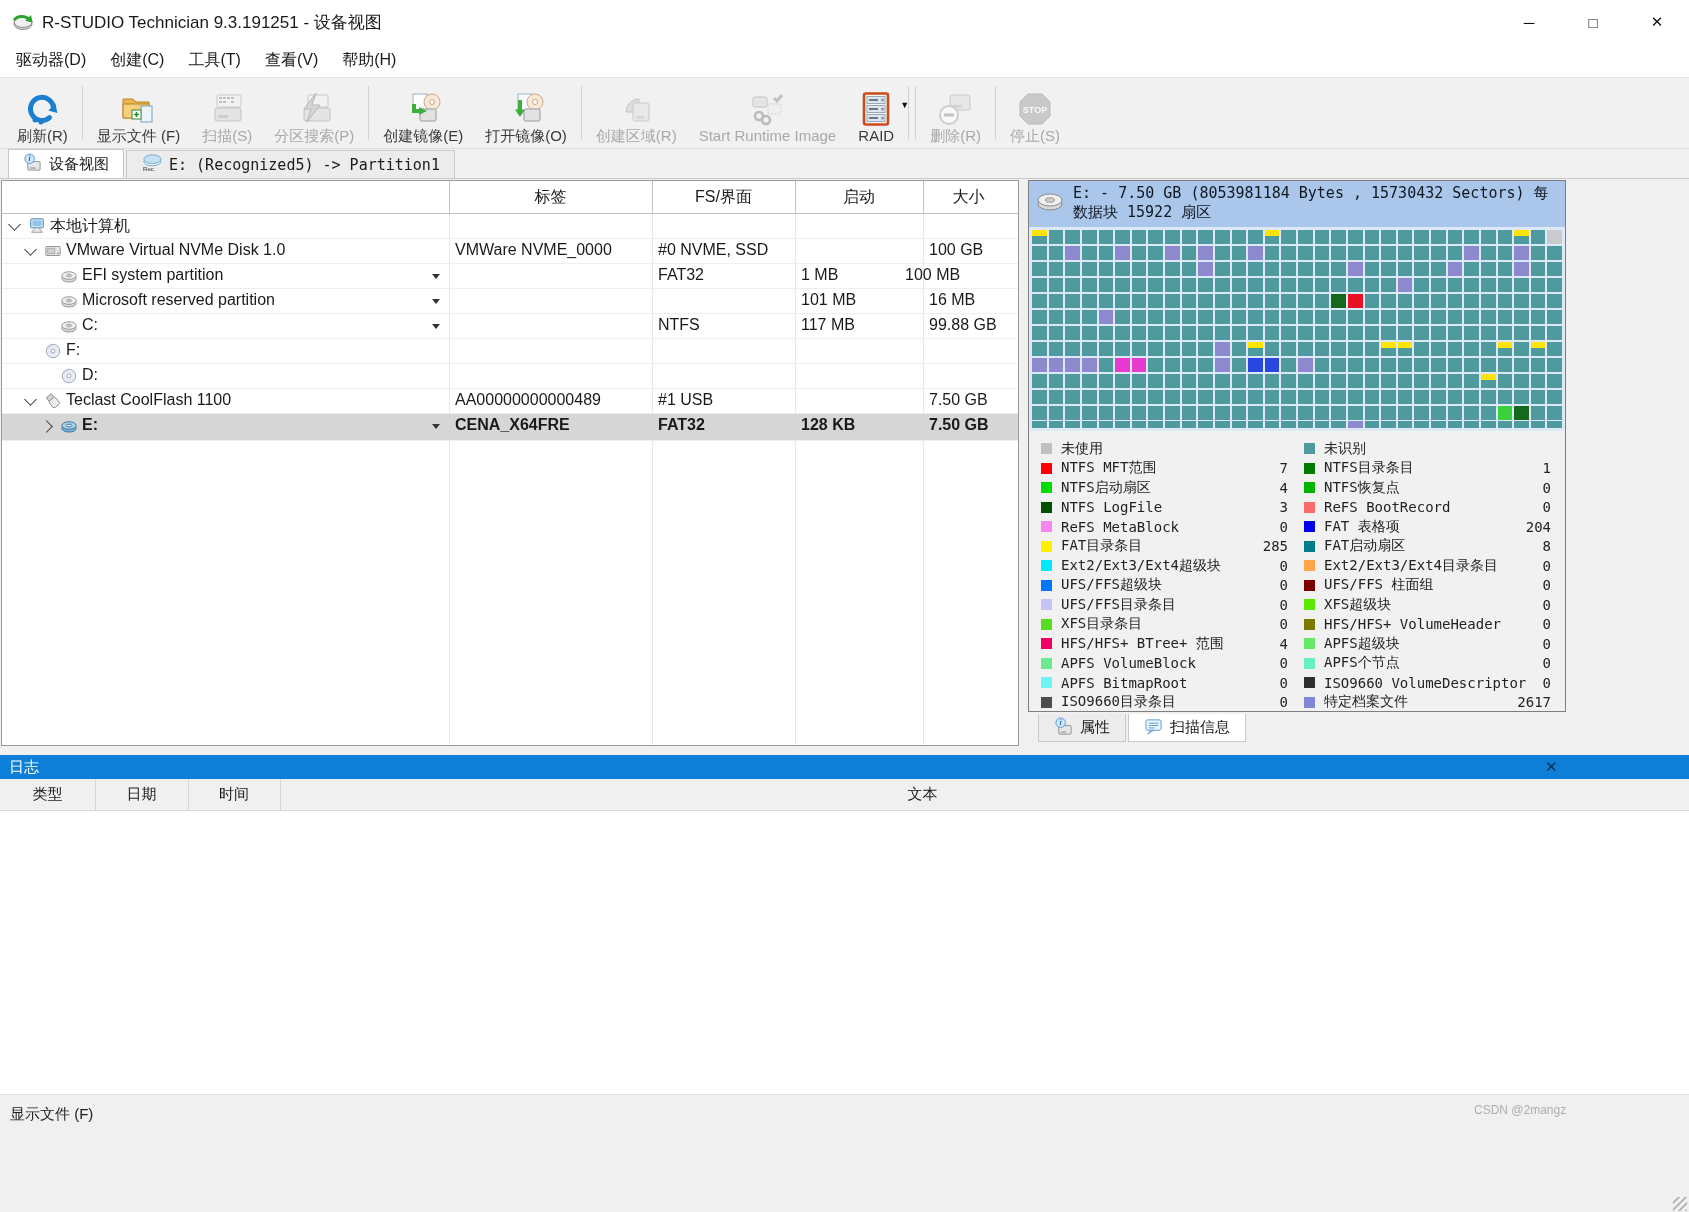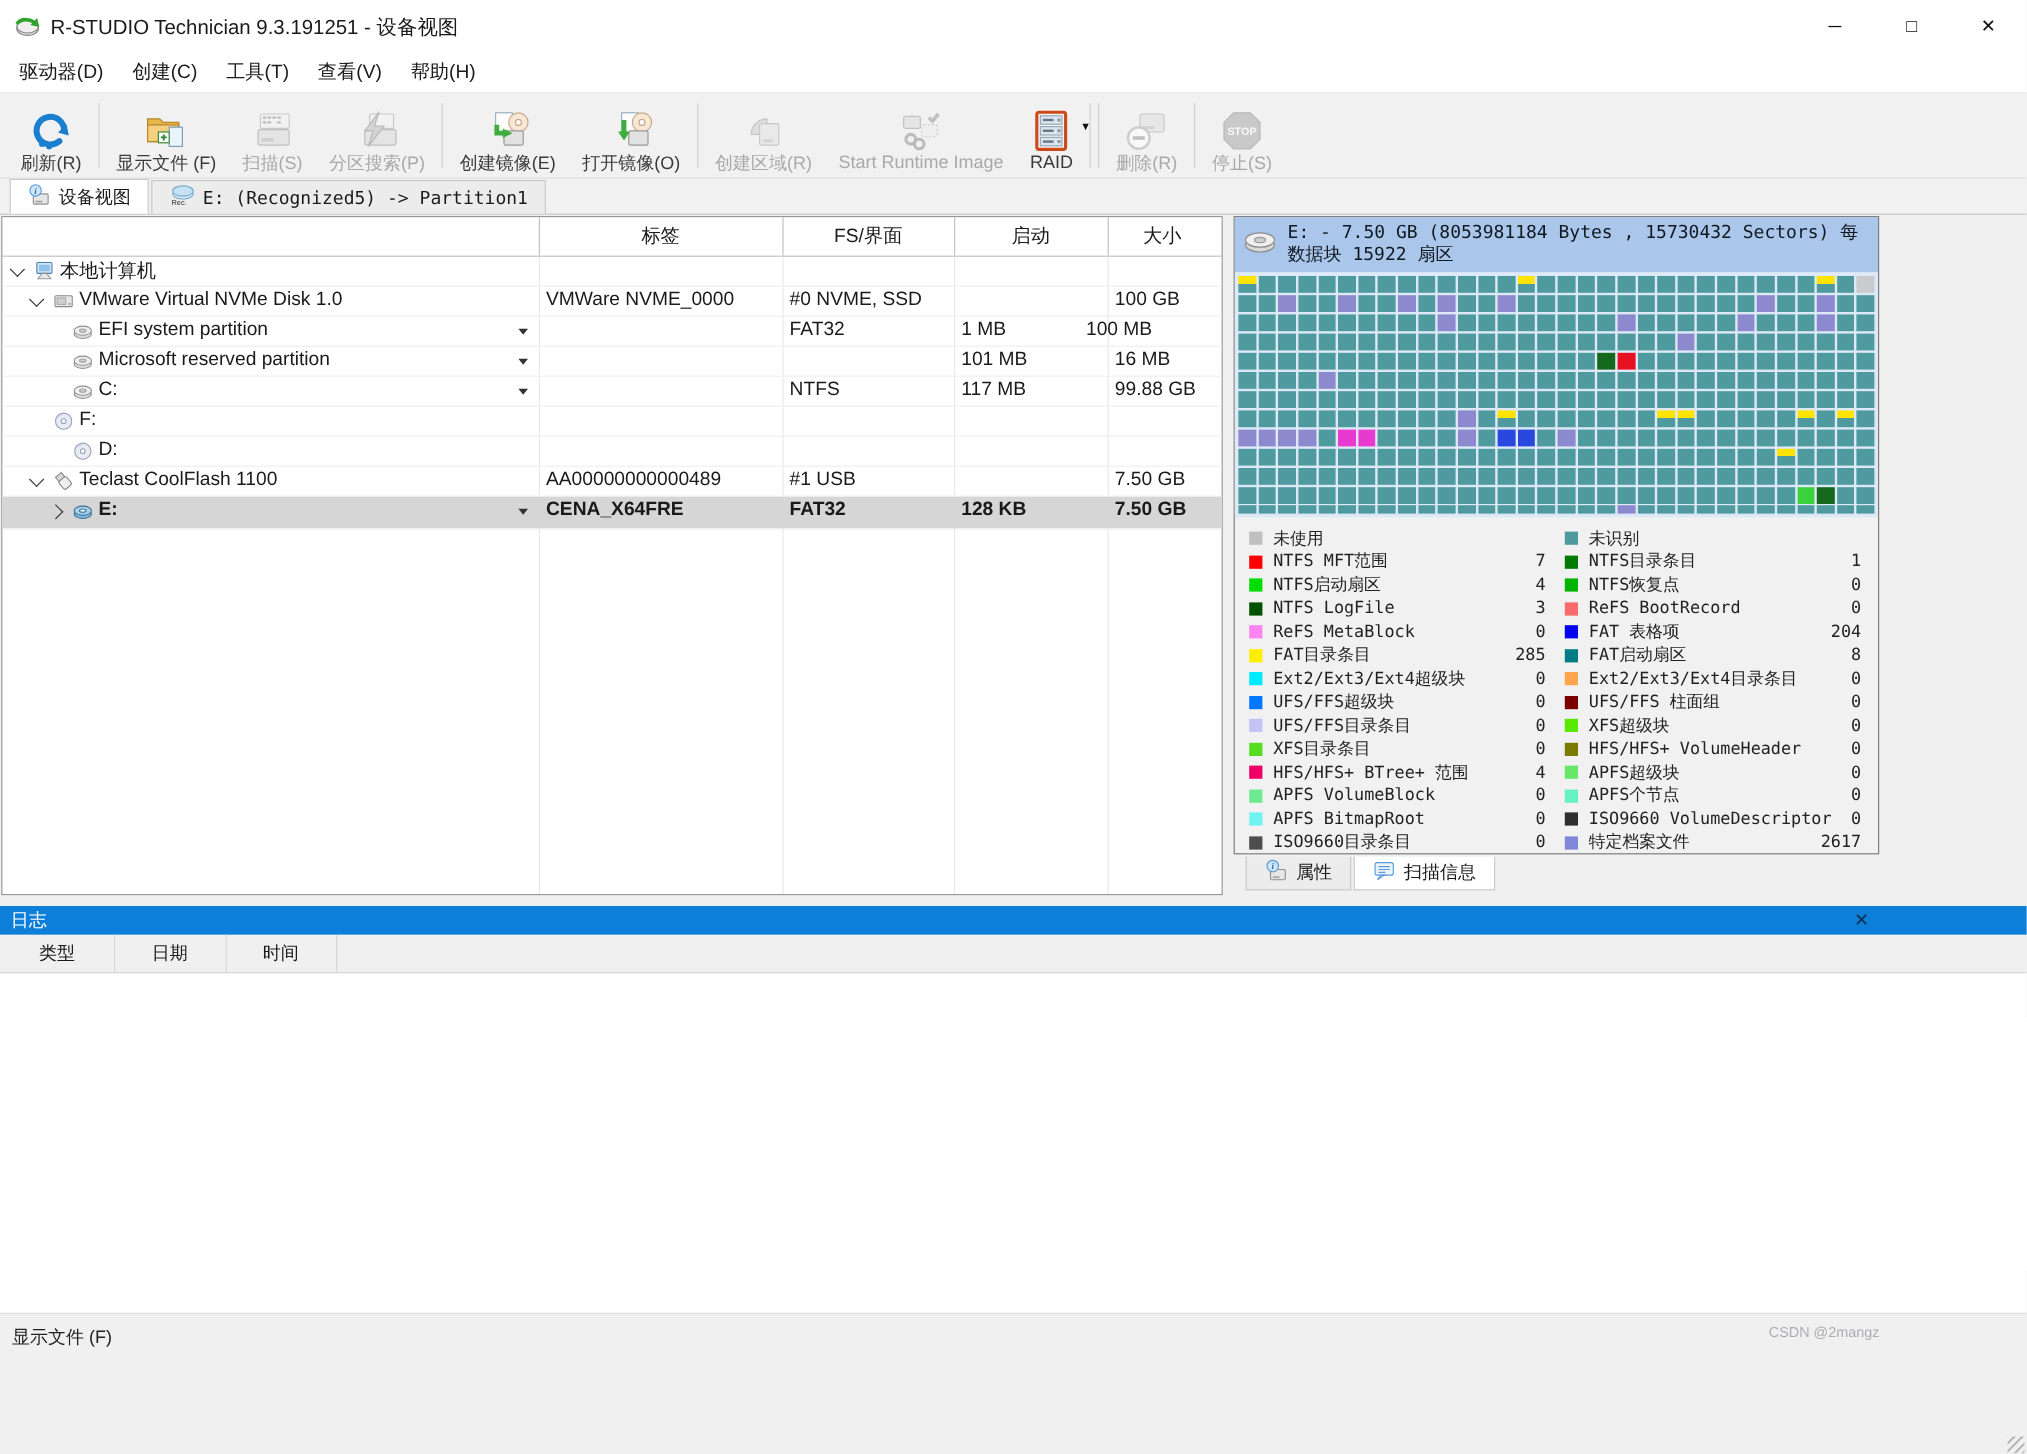--- a/index.html
+++ b/index.html
@@ -1020,20 +1020,23 @@
   <div class="log-head">
     <div class="log-hcell" style="left:0;width:95px;">
         <span>类型</span>
       </div>
     <div class="log-hcell" style="left:95px;width:93px;">
         <span>日期</span>
       </div>
     <div class="log-hcell" style="left:188px;width:92px;">
         <span>时间</span>
       </div>
+    <div class="log-hcell" style="left:280px;width:1285px;">
+        <span>文本</span>
+      </div>
     <div class="log-vline" style="left:95px;"></div>
       <div class="log-vline" style="left:188px;"></div>
       <div class="log-vline" style="left:280px;"></div>
   </div>
   <div class="log-body"></div>
 </div>
 
 <div class="statusbar">
   <span class="status-text">显示文件 (F)</span>
   <span class="watermark">CSDN @2mangz</span>

